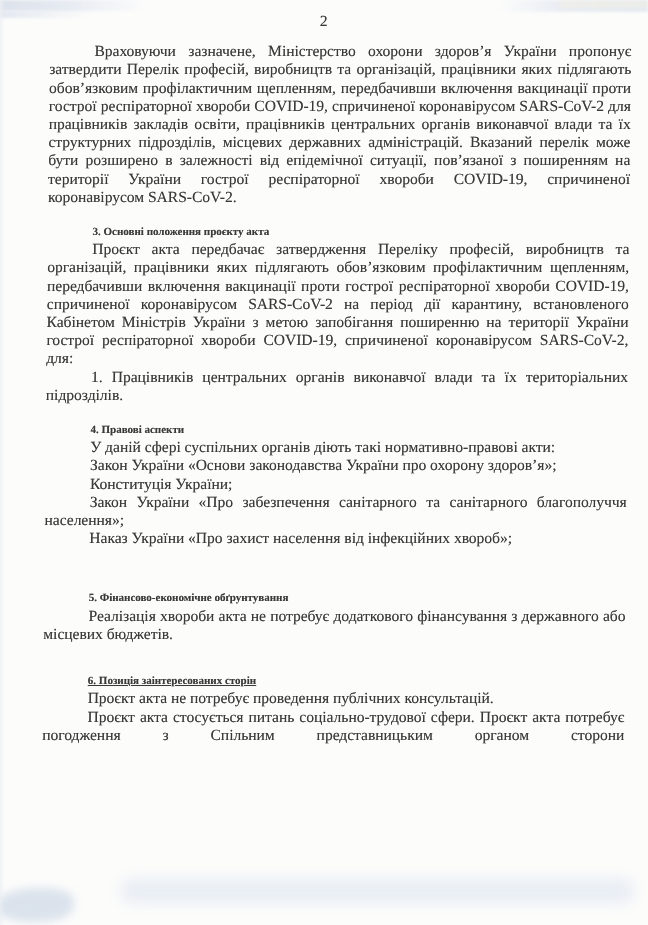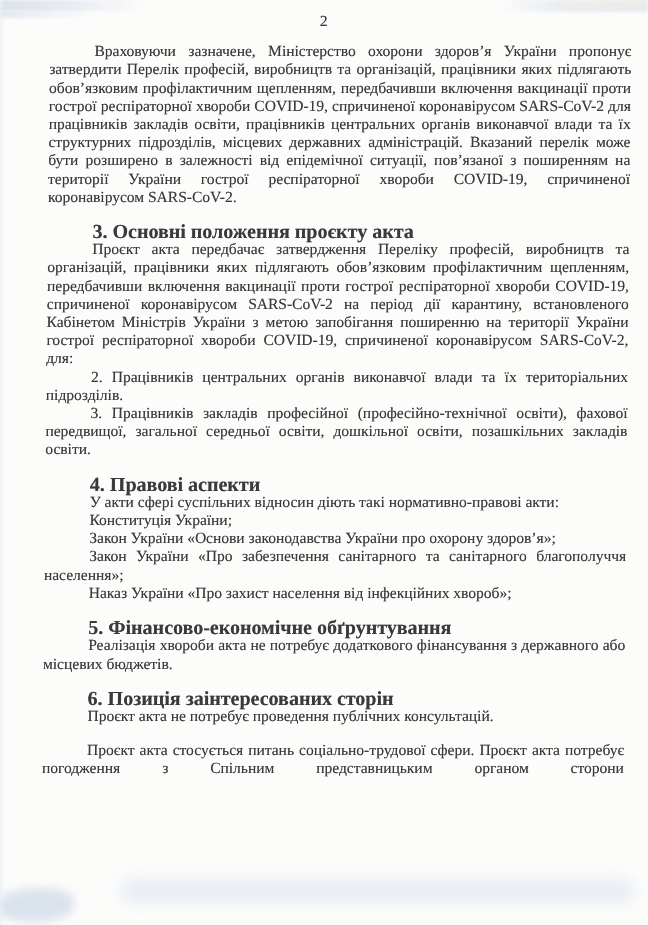--- a/index.html
+++ b/index.html
@@ -33,24 +33,24 @@
   }
   .content {
     padding: 0 16px 0 50px;
     font-size: 15.5px;
     line-height: 18.2px;
     color: var(--ink, #3a3a3a);
     text-align: justify;
     text-shadow: 0 0 0.4px rgba(58,58,58,0.55);
   }
   .para  { margin: 0; text-indent: 45px; }
-  .head  { margin: 16px 0 0 0; text-indent: 45px; font-weight: 700; font-size: 20px; }
-  .mt-lg { margin-top: 16px; }
-  .mt-xl { margin-top: 16px; }
-  .j-last { text-align-last: justify; margin-top: 16px; }
+  .head  { margin: 16px 0 0 0; text-indent: 45px; font-weight: 700; font-size: 11px; }
+  .mt-lg { margin-top: 41px; }
+  .mt-xl { margin-top: 28px; text-decoration: underline; }
+  .j-last { text-align-last: justify; }
 
   
   .artifact { position: absolute; z-index: 0; pointer-events: none; }
   .a-top-left-1 {
     left: 0; top: 0; width: 155px; height: 11px;
     background: linear-gradient(90deg, #dce2eb 0%, #e7ebf2 45%, rgba(252,252,251,0) 95%);
     filter: blur(1.5px);
   }
   .a-top-left-2 {
     left: 0; top: 11px; width: 92px; height: 7px;
@@ -93,26 +93,25 @@
 <div class="artifact a-bottom-band"></div>
 <div class="artifact a-left-edge"></div>
 
 <div class="page">
   <div class="page-number">2</div>
 
   <div class="content">
     <p class="para">Враховуючи зазначене, Міністерство охорони здоров’я України пропонує затвердити Перелік професій, виробництв та організацій, працівники яких підлягають обов’язковим профілактичним щепленням, передбачивши включення вакцинації проти гострої респіраторної хвороби COVID-19, спричиненої коронавірусом SARS-CoV-2 для працівників закладів освіти, працівників центральних органів виконавчої влади та їх структурних підрозділів, місцевих державних адміністрацій. Вказаний перелік може бути розширено в залежності від епідемічної ситуації, пов’язаної з поширенням на території України гострої респіраторної хвороби COVID-19, спричиненої коронавірусом SARS-CoV-2.</p>
     <p class="head">3. Основні положення проєкту акта</p>
     <p class="para">Проєкт акта передбачає затвердження Переліку професій, виробництв та організацій, працівники яких підлягають обов’язковим профілактичним щепленням, передбачивши включення вакцинації проти гострої респіраторної хвороби COVID-19, спричиненої коронавірусом SARS-CoV-2 на період дії карантину, встановленого Кабінетом Міністрів України з метою запобігання поширенню на території України гострої респіраторної хвороби COVID-19, спричиненої коронавірусом SARS-CoV-2, для:</p>
-    <p class="para">2. Працівників центральних органів виконавчої влади та їх територіальних підрозділів.</p>
-    <p class="para">3. Працівників закладів професійної (професійно-технічної освіти), фахової передвищої, загальної середньої освіти, дошкільної освіти, позашкільних закладів освіти.</p>
+    <p class="para">1. Працівників центральних органів виконавчої влади та їх територіальних підрозділів.</p>
     <p class="head">4. Правові аспекти</p>
-    <p class="para">У акти сфері суспільних відносин діють такі нормативно-правові акти:</p>
+    <p class="para">У даній сфері суспільних органів діють такі нормативно-правові акти:</p>
+    <p class="para">Закон України «Основи законодавства України про охорону здоров’я»;</p>
     <p class="para">Конституція України;</p>
-    <p class="para">Закон України «Основи законодавства України про охорону здоров’я»;</p>
     <p class="para">Закон України «Про забезпечення санітарного та санітарного благополуччя населення»;</p>
     <p class="para">Наказ України «Про захист населення від інфекційних хвороб»;</p>
     <p class="head mt-lg">5. Фінансово-економічне обґрунтування</p>
     <p class="para">Реалізація хвороби акта не потребує додаткового фінансування з державного або місцевих бюджетів.</p>
     <p class="head mt-xl">6. Позиція заінтересованих сторін</p>
     <p class="para">Проєкт акта не потребує проведення публічних консультацій.</p>
     <p class="para j-last">Проєкт акта стосується питань соціально-трудової сфери. Проєкт акта потребує погодження з Спільним представницьким органом сторони</p>
   </div>
 </div>
 

